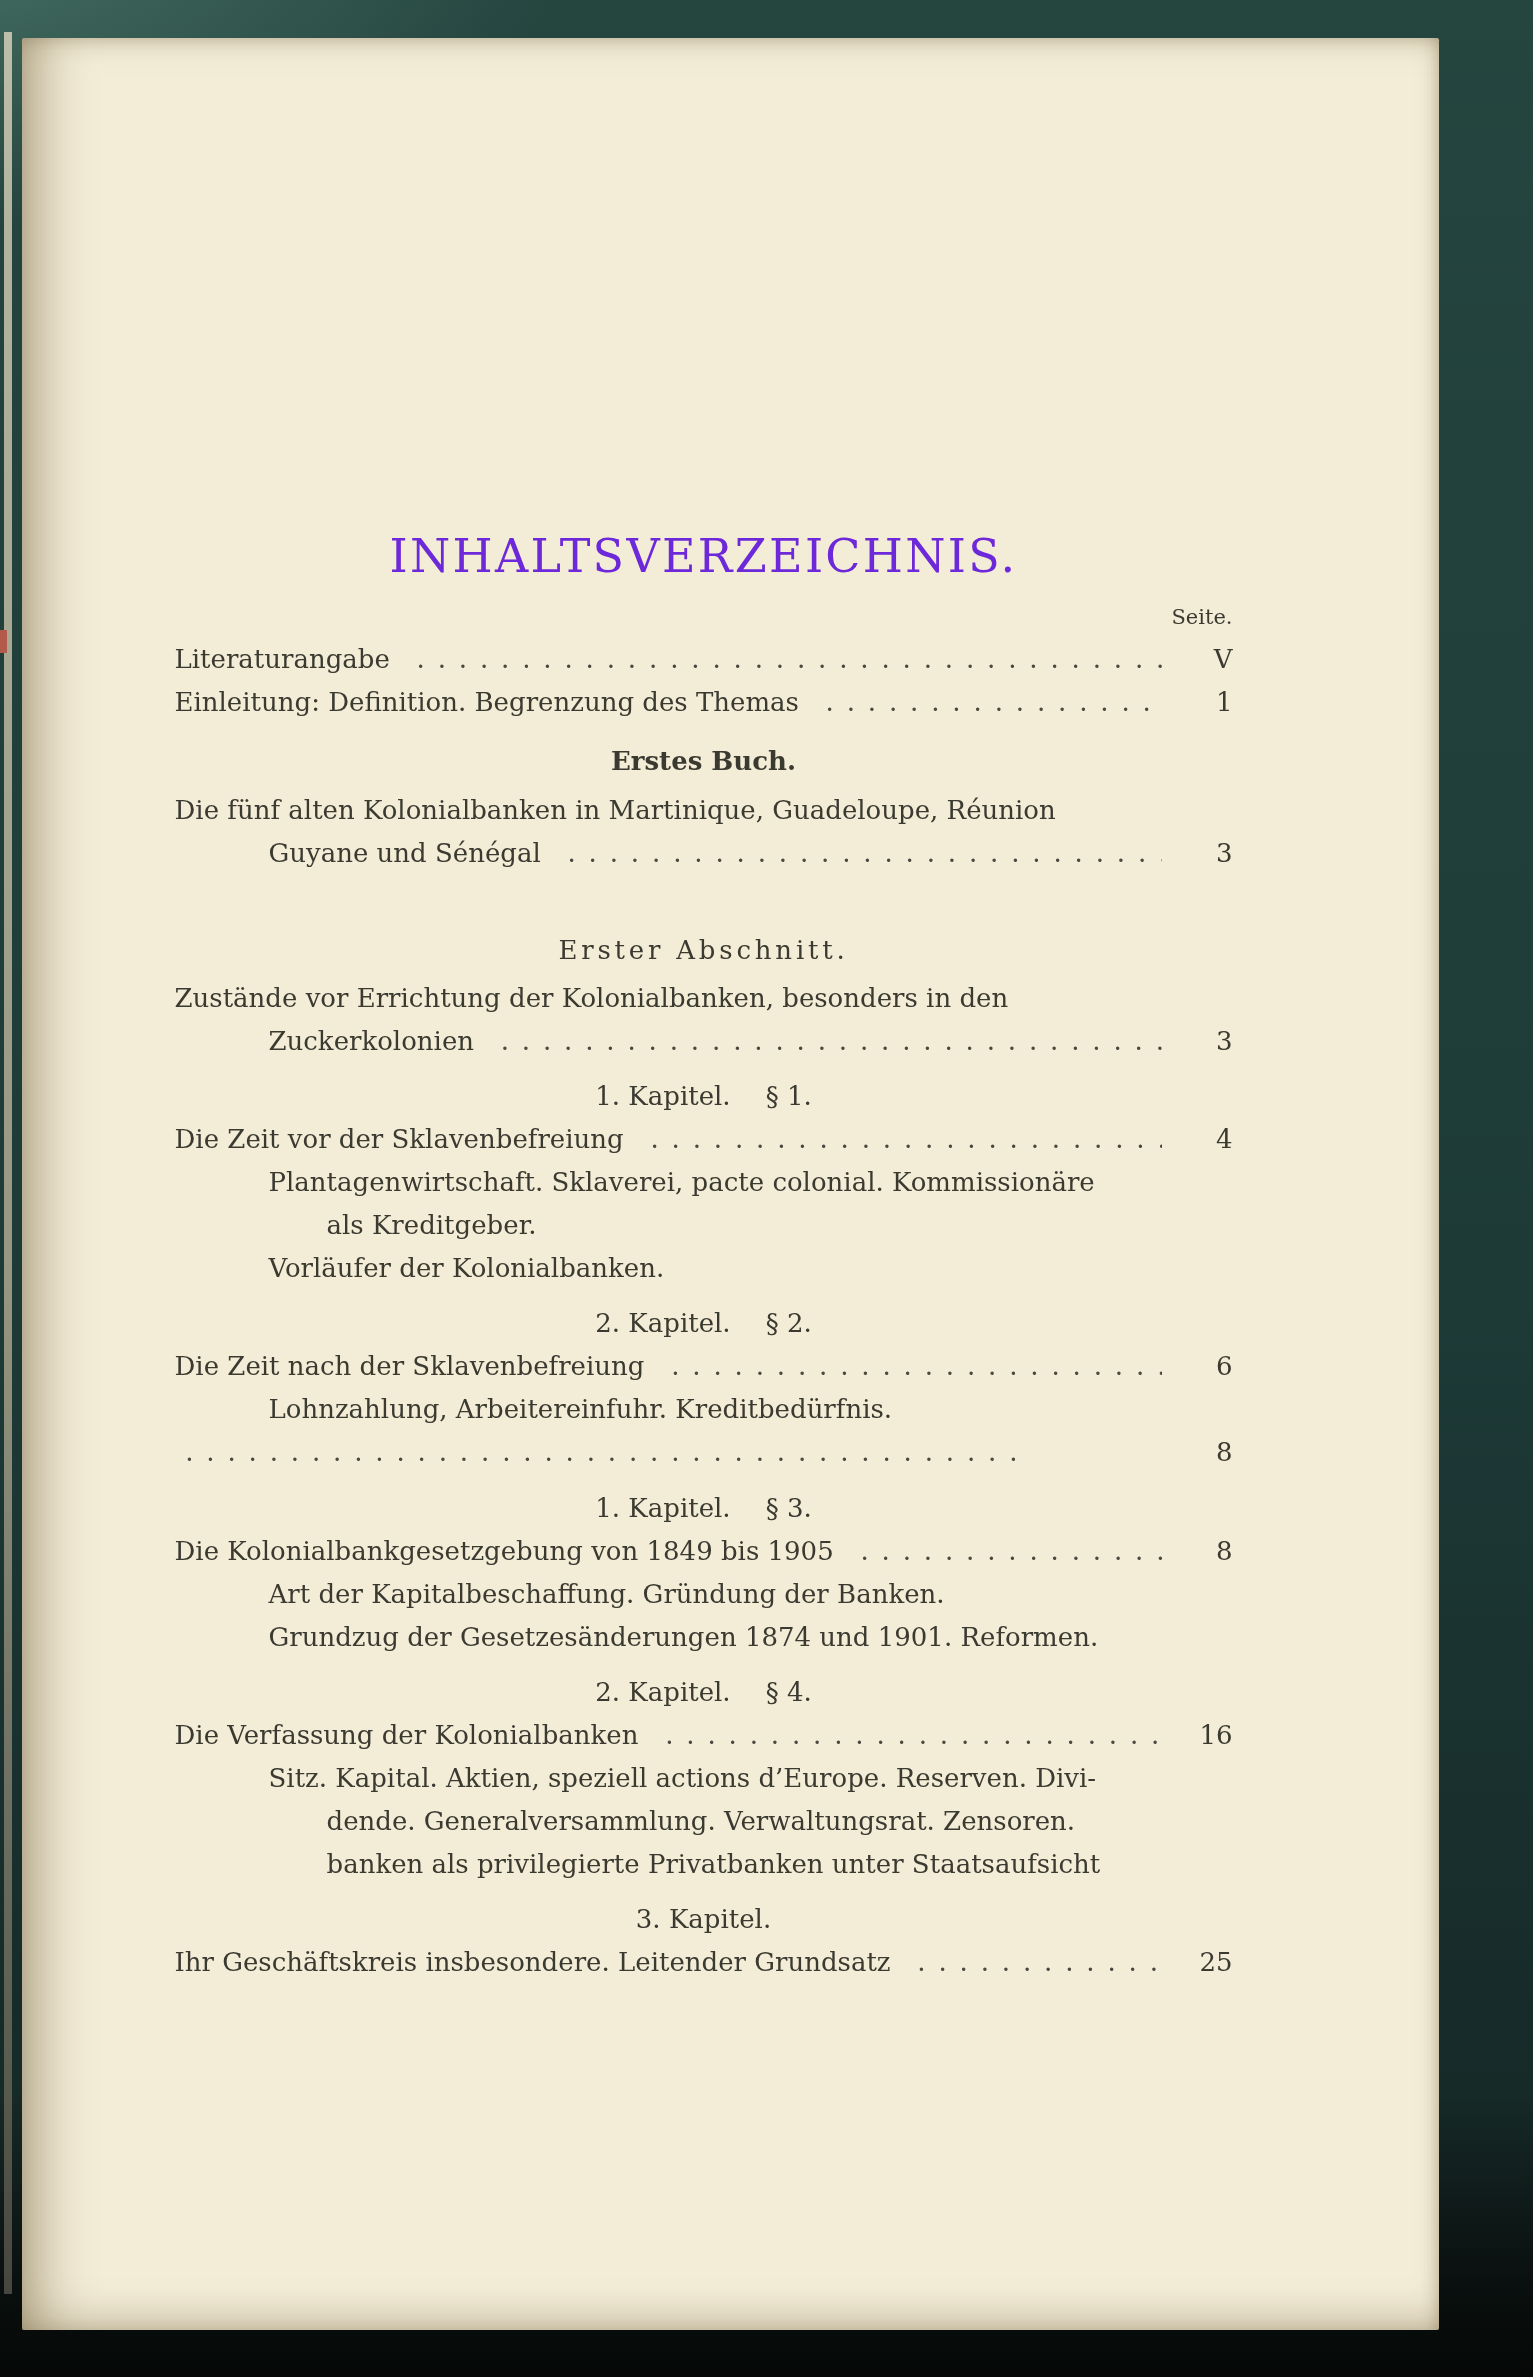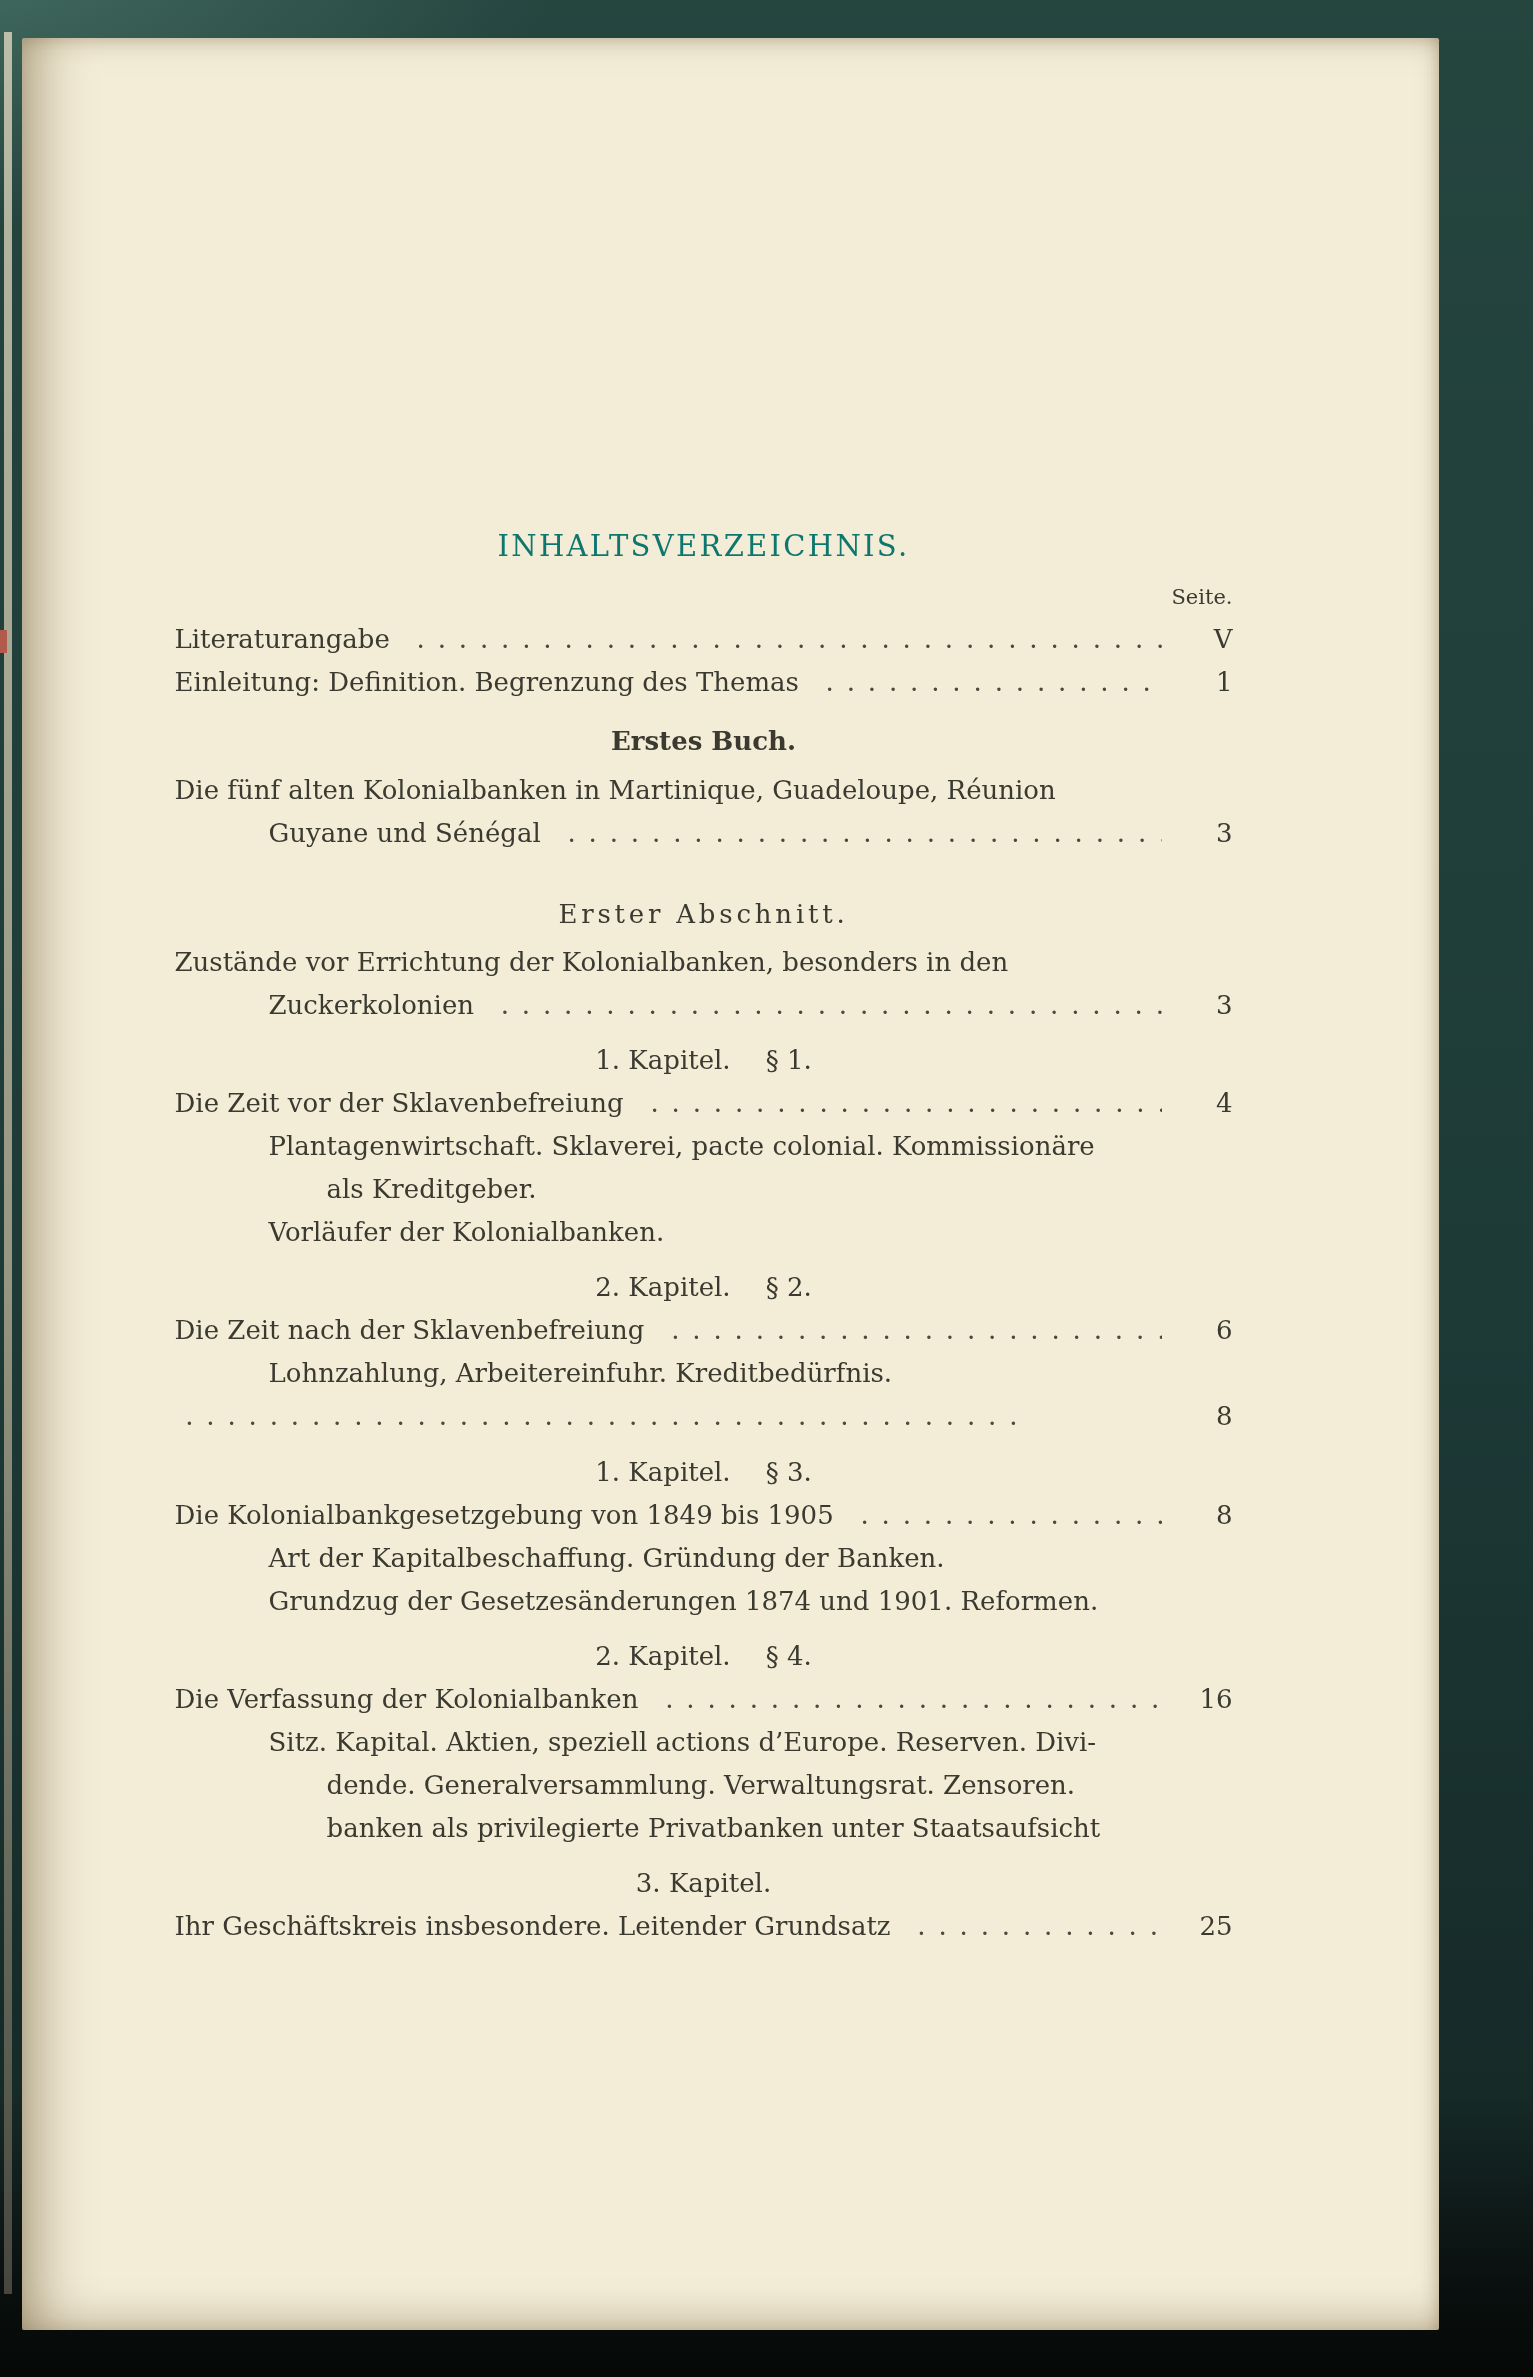--- a/index.html
+++ b/index.html
@@ -28,37 +28,37 @@
       inset 42px 0 54px -27px rgba(105,88,50,.50),
       inset -7.7px 0 17px -7.7px rgba(105,88,50,.38),
       inset 0 -27px 46px -23px rgba(105,88,50,.33),
       inset 0 14px 23px -14px rgba(105,88,50,.28);
     box-sizing: border-box;
     padding: 491px 0 0 153px;
     color: #3b3a31;
   }
   .title {
     width: 1058px; margin: 0;
-    font-size: 29px; font-weight: normal; letter-spacing: 2.3px;
-    text-align: center; color: #0f766e;
+    font-size: 46px; font-weight: normal; letter-spacing: 2.3px;
+    text-align: center; color: #6d28d9;
   }
   .seite { width: 1058px; text-align: right; font-size: 21px; line-height: 23px; margin-top: 23px; }
   .toc { width: 1058px; font-size: 26px; line-height: 43px; margin-top: 9.2px; }
   .row { display: flex; align-items: baseline; gap: 16px; }
   .row .t { white-space: nowrap; }
   .leader {
     flex: 1; overflow: hidden; white-space: nowrap;
     padding: 0 9.2px 0 10.7px; letter-spacing: 2.3px; color: #4a493f;
   }
   .num { min-width: 55px; text-align: right; flex: none; }
   .indent1 { padding-left: 94px; }
   .indent2 { padding-left: 152px; }
   .heading { display: flex; justify-content: center; gap: 35px; }
   .h-book { font-weight: bold; margin-top: 16px; margin-bottom: 6.1px; }
-  .h-abschnitt { letter-spacing: 3.8px; margin-top: 38px; margin-bottom: 4.6px; }
+  .h-abschnitt { letter-spacing: 3.8px; margin-top: 54px; margin-bottom: 4.6px; }
   .h-kapitel { margin-top: 12.3px; }
 </style>
 </head>
 <body>
 
 <div class="scene">
   <div class="left-edge"></div>
   <div class="speck"></div>
   <div class="page">
     <h1 class="title">INHALTSVERZEICHNIS.</h1>

